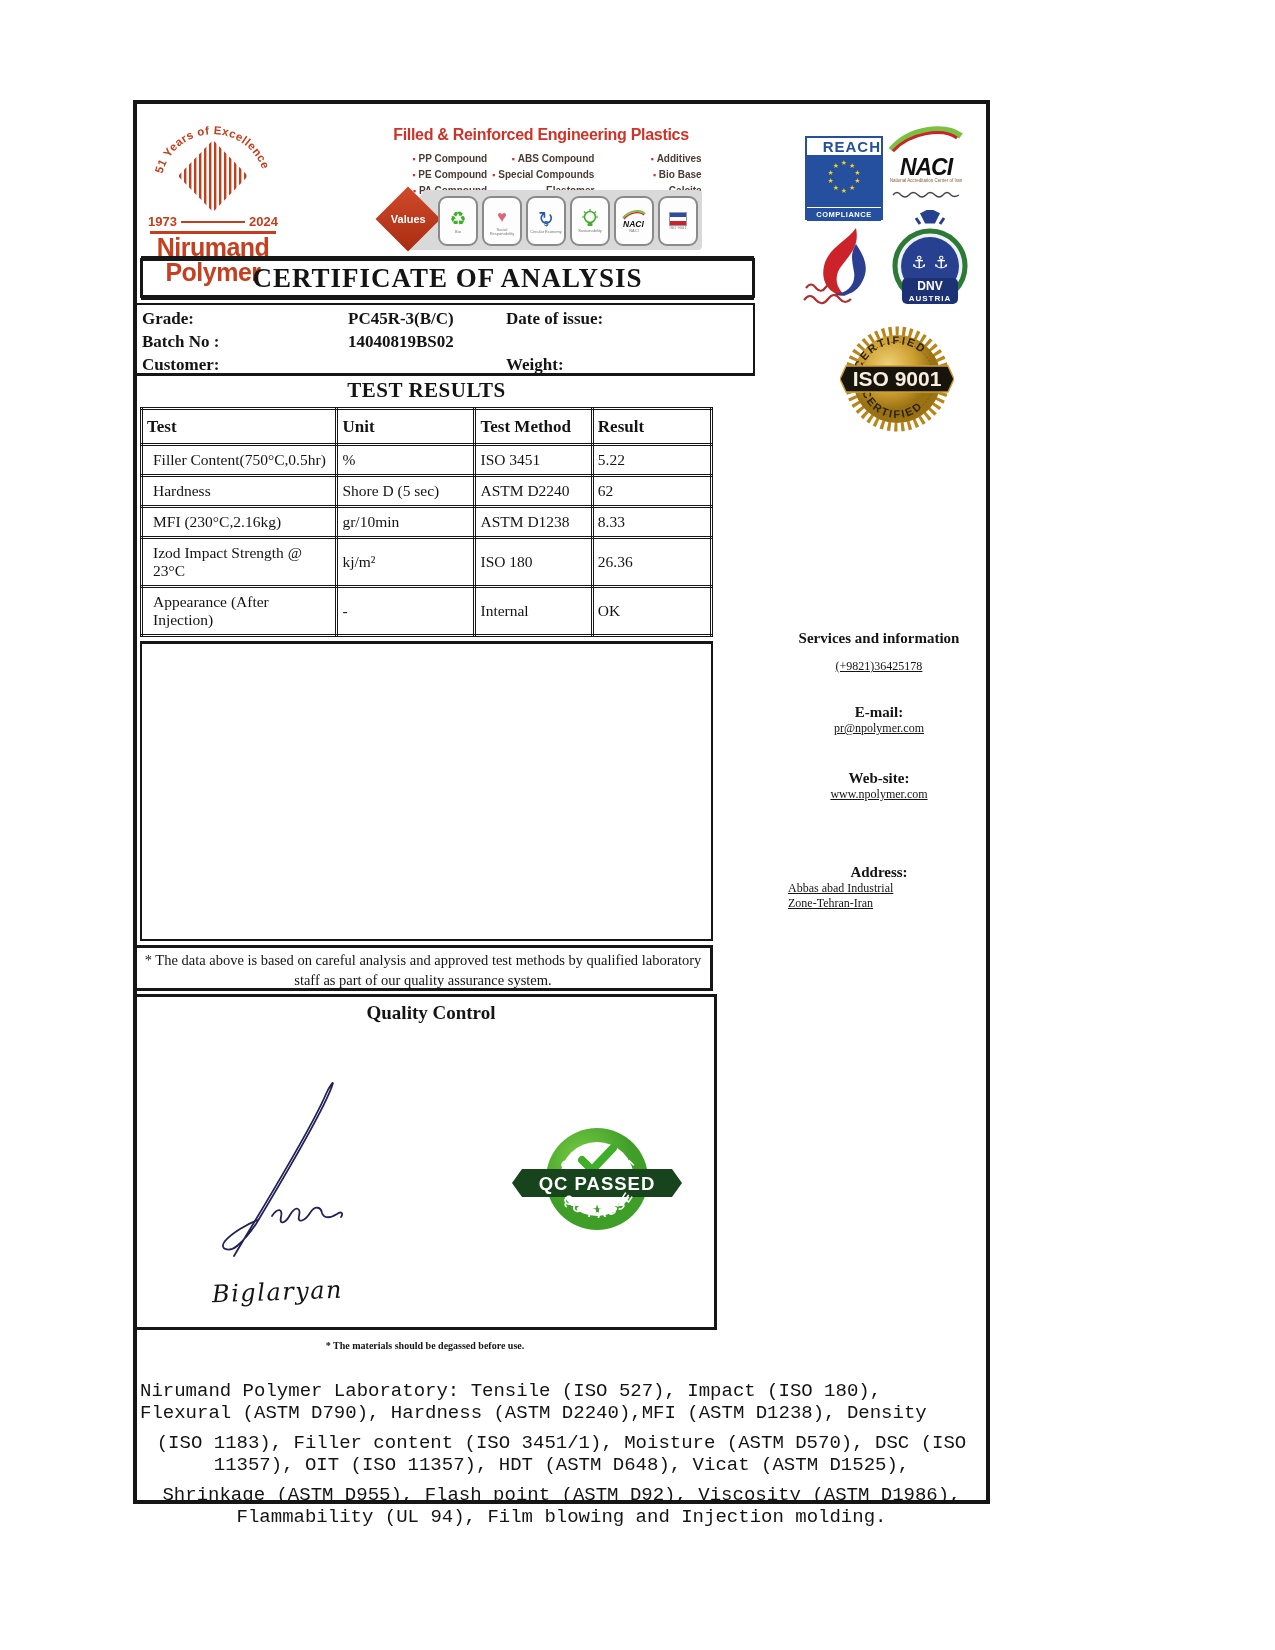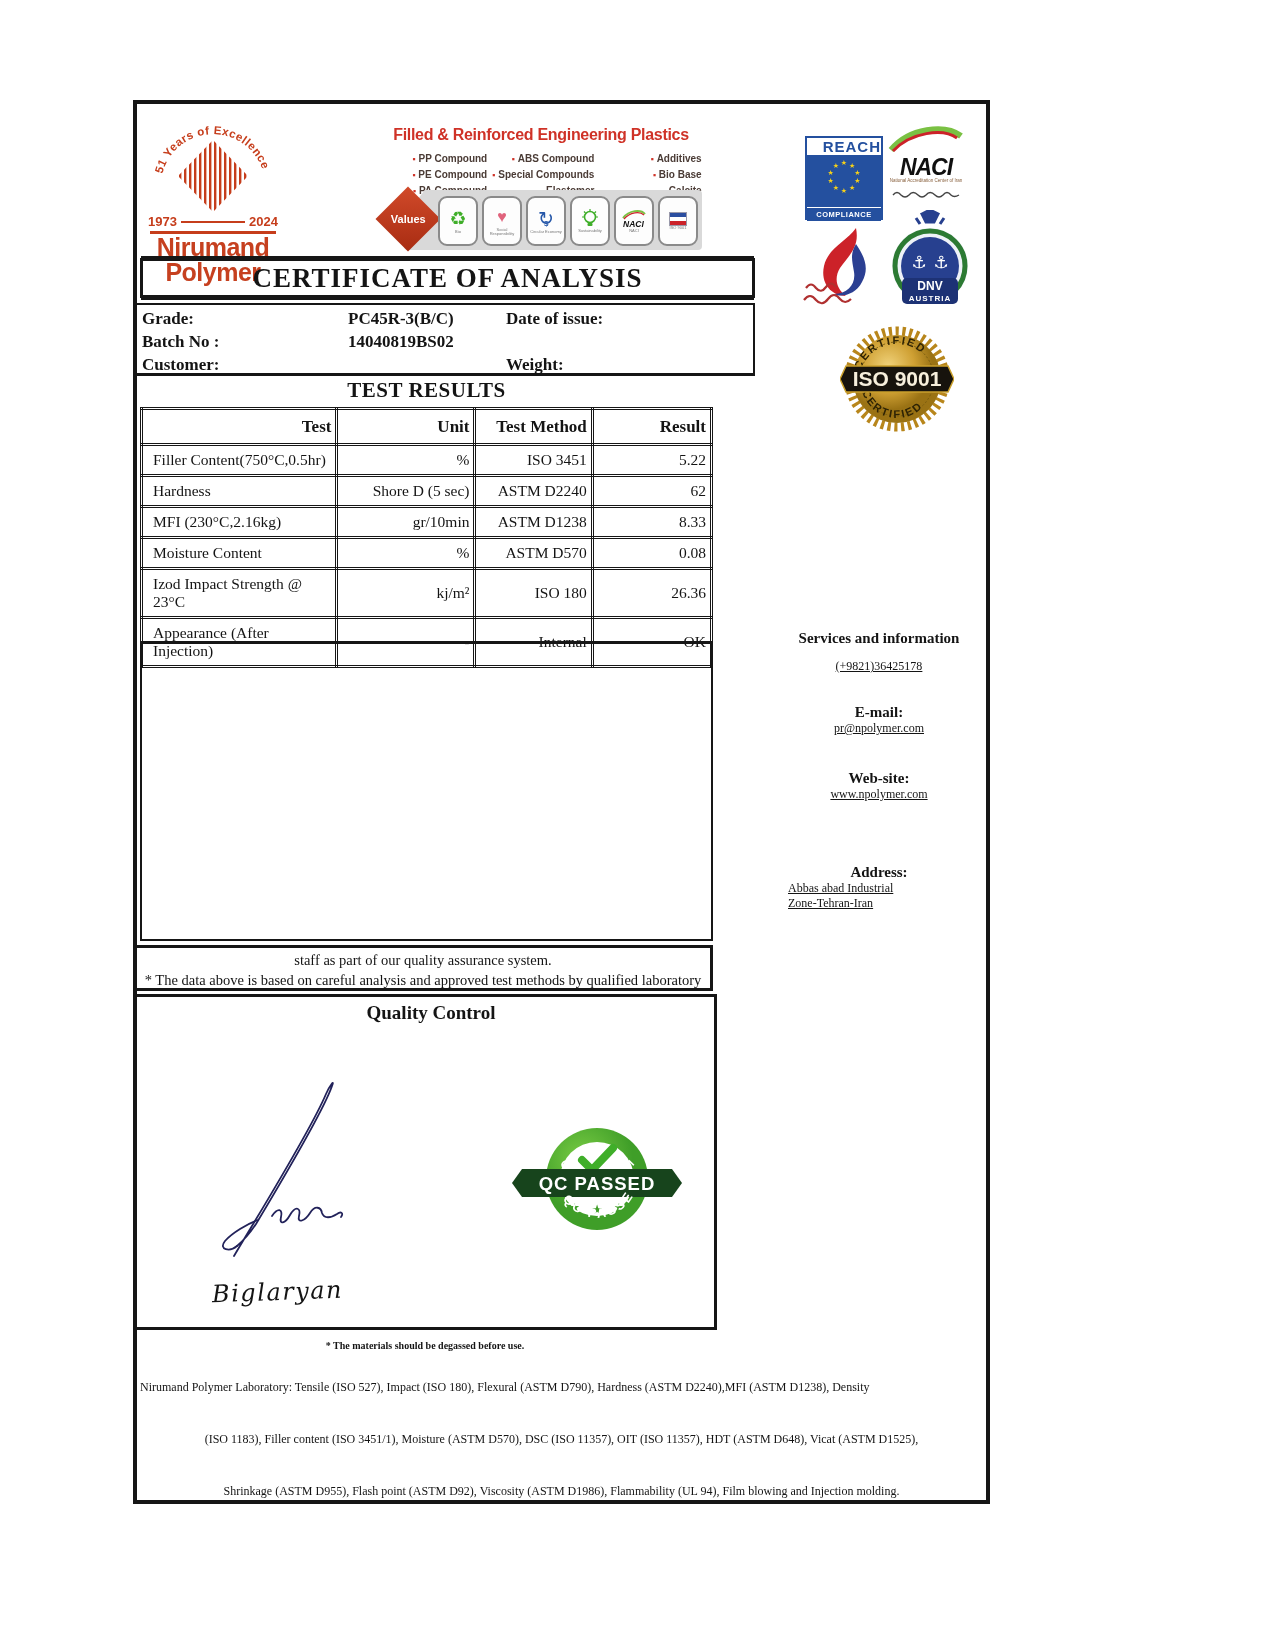--- a/index.html
+++ b/index.html
@@ -60,40 +60,40 @@
   
   .info-box { left:133px; top:303px; width:622px; height:73px; border-top:2px solid #161616; border-bottom:3px solid #161616; border-right:2px solid #161616; }
   .info-row { position:absolute; width:100%; font-weight:bold; font-size:17px; }
   .info-label-left { position:absolute; left:9px; }
   .info-val { position:absolute; left:215px; }
   .info-label-right { position:absolute; left:373px; }
 
   
   .results-title { left:140px; top:378px; width:573px; text-align:center; font-weight:bold; font-size:21px; letter-spacing:0.5px; }
   table.results { position:absolute; left:140px; top:407px; width:573px; border-collapse:collapse; }
-  table.results th, table.results td { border:3px double #161616; text-align:right; font-size:15.5px; padding:5px 4px; }
+  table.results th, table.results td { border:3px double #161616; text-align:left; font-size:15.5px; padding:5px 4px; }
   table.results th { font-weight:bold; font-size:17px; height:36px; }
   table.results td.tname { text-align:left; padding-left:10px; }
   table.results { border:3px solid #161616; }
   .big-empty { left:140px; top:641px; width:573px; height:300px; border:2px solid #161616; border-top:3px solid #161616; }
 
   
   .footnote-box { left:133px; top:945px; width:580px; height:46px; border:3px solid #161616;
                   text-align:center; font-size:14.5px; line-height:20px; padding-top:2px; }
 
   
   .qc-box { left:133px; top:994px; width:584px; height:336px; border:3px solid #161616; }
   .qc-title { left:133px; top:1002px; width:596px; text-align:center; font-weight:bold; font-size:19px; }
   .signature { left:210px; top:1070px; }
   .sig-name { left:212px; top:1278px; font-style:italic; font-size:24px; letter-spacing:1.5px; transform:rotate(-2deg); font-family:"DejaVu Serif",serif; }
   .qc-badge { left:512px; top:1118px; }
 
   
   .degas { left:133px; top:1340px; width:584px; text-align:center; font-weight:bold; font-size:10px; }
-  .footer-line { left:140px; width:843px; font-size:12px; }
+  .footer-line { left:140px; width:843px; font-size:19px;font-family:Liberation Mono, monospace; }
   .f1 { top:1380px; text-align:left; }
   .f2 { top:1432px; text-align:center; }
   .f3 { top:1484px; text-align:center; }
 
   
   .contact { left:772px; top:630px; width:214px; text-align:center; }
   .contact .hd { font-weight:bold; font-size:15px; }
   .contact .val { font-size:12px;text-decoration:underline; }
   .addr { text-align:left; padding-left:16px; }
 </style>
@@ -314,26 +314,20 @@
       <td>ASTM D2240</td>
       <td>62</td>
     </tr>
     <tr>
       <td class="tname">MFI (230°C,2.16kg)</td>
       <td>gr/10min</td>
       <td>ASTM D1238</td>
       <td>8.33</td>
     </tr>
     <tr>
-      <td class="tname">Moisture Content</td>
-      <td>%</td>
-      <td>ASTM D570</td>
-      <td>0.08</td>
-    </tr>
-    <tr>
       <td class="tname">Izod Impact Strength @ 23°C</td>
       <td>kj/m²</td>
       <td>ISO 180</td>
       <td>26.36</td>
     </tr>
     <tr>
       <td class="tname">Appearance (After Injection)</td>
       <td>-</td>
       <td>Internal</td>
       <td>OK</td>
@@ -349,22 +343,22 @@
     <div class="hd" style="margin-top:30px;">E-mail:</div>
     <div class="val">pr@npolymer.com</div>
     <div class="hd" style="margin-top:34px;">Web-site:</div>
     <div class="val">www.npolymer.com</div>
     <div class="hd" style="margin-top:62px;">Address:</div>
     <div class="val addr">Abbas  abad  Industrial</div>
     <div class="val addr">Zone-Tehran-Iran</div>
   </div>
 
   <div class="abs footnote-box">
+    <div>* The data  above is based on careful analysis and approved test methods by qualified laboratory</div>
     <div>staff as part of our quality assurance system.</div>
-    <div>* The data  above is based on careful analysis and approved test methods by qualified laboratory</div>
   </div>
 
   <div class="abs qc-box"></div>
   <div class="abs qc-title">Quality Control</div>
 
   <div class="abs signature">
     <svg width="160" height="200" viewBox="0 0 160 200">
       <g fill="none" stroke="#22225a" stroke-width="1.8" stroke-linecap="round">
         <path d="M24,186 C44,152 100,62 116,24 C120,15 125,9 122,16 C113,42 64,124 46,154 C40,163 33,171 27,176"></path>
         <path d="M27,176 C20,182 8,180 15,171 C22,163 37,154 48,150"></path>

